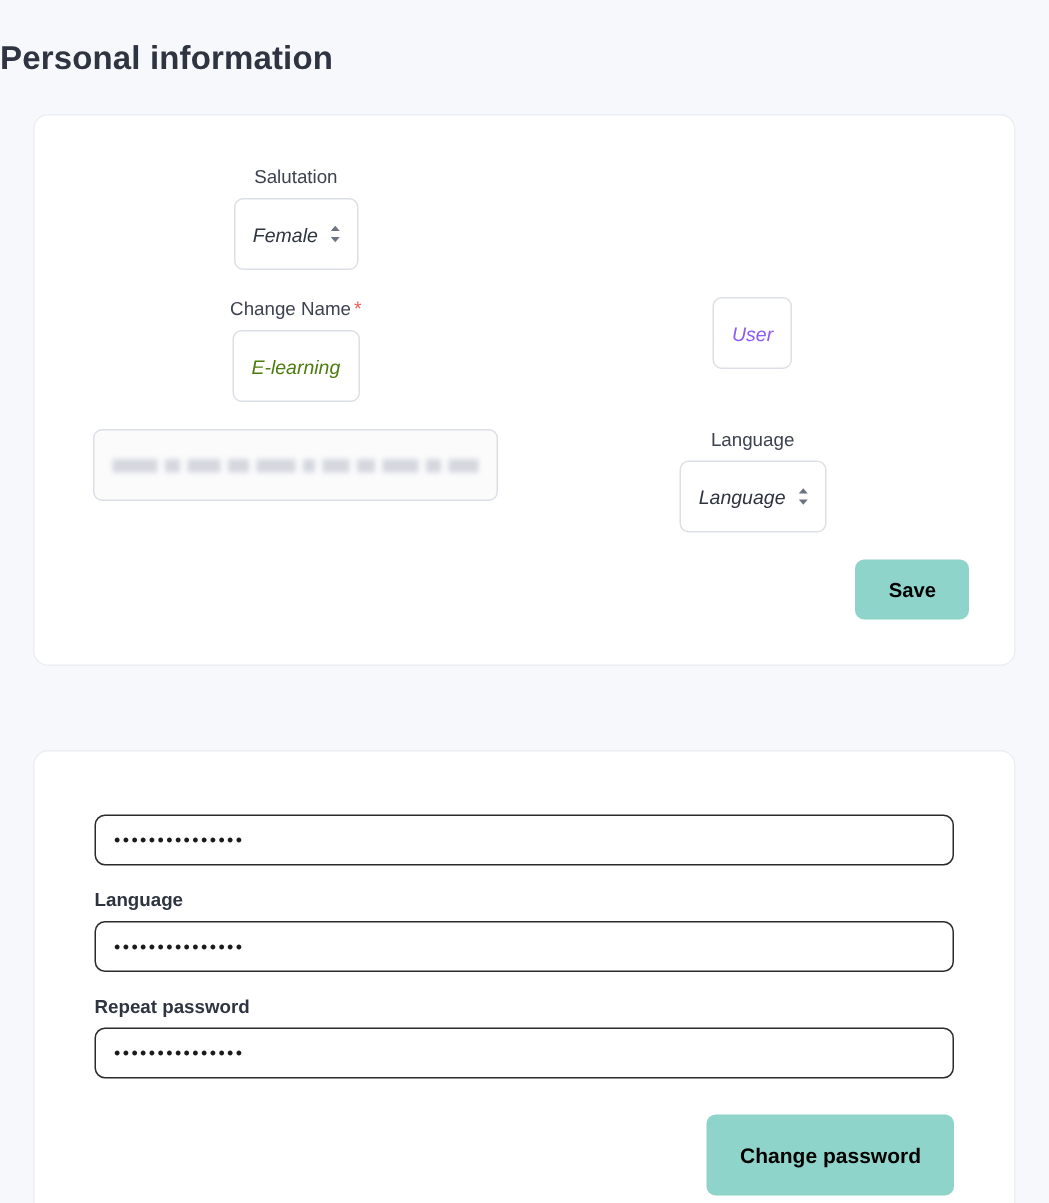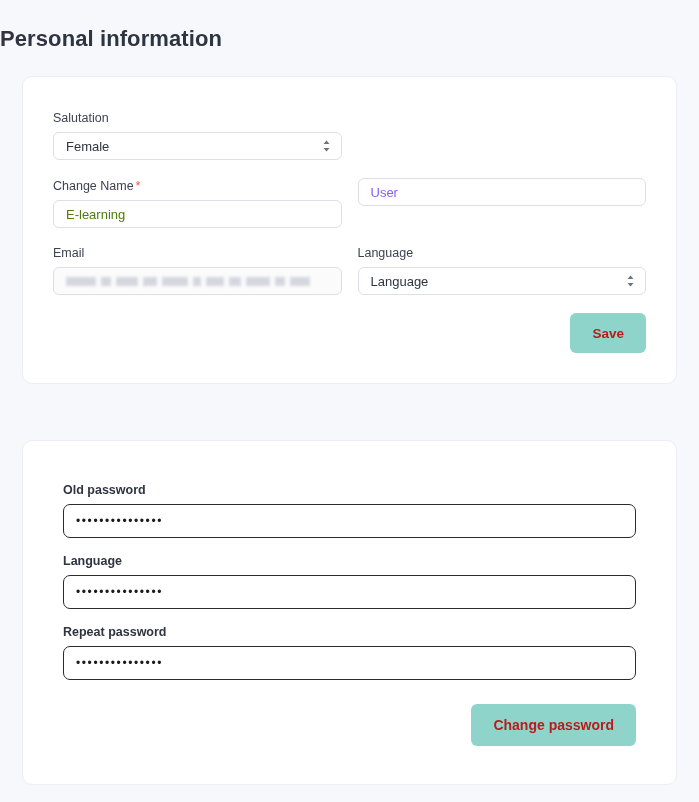--- a/index.html
+++ b/index.html
@@ -50,48 +50,50 @@
     display: flex;
     gap: 16px;
     margin-bottom: 18px;
   }
 
   .field {
     display: flex;
     flex-direction: column;
     flex: 1 1 0;
     min-width: 0;
+    align-items: center;
   }
 
   .field.half { max-width: 292px; }
 
   .label {
     font-size: 12.5px;
     color: #3c4250;
     margin-bottom: 7px;
     font-weight: normal;
   }
 
   .label .req {
     color: #ef5b5b;
     font-size: 13px;
     margin-left: 2px;
   }
 
   .input {
-    height: 28px;
+    height: 48px;
     border: 1px solid #dcdfe6;
     border-radius: 6px;
     background: #ffffff;
     display: flex;
     align-items: center;
     padding: 0 12px;
     font-size: 13px;
     color: #2e3440;
     position: relative;
+    font-style: italic;
   }
 
   .input.select {
     padding-right: 26px;
     justify-content: flex-start;
   }
 
   .select-arrows {
     position: absolute;
     right: 10px;
@@ -123,37 +125,37 @@
 
   .actions {
     display: flex;
     justify-content: flex-end;
     margin-top: 16px;
   }
 
   .btn {
     border: none;
     border-radius: 6px;
-    color: #b91c1c;
+    color: #000000;
     font-size: 13.5px;
     font-weight: bold;
     cursor: pointer;
     font-family: "Liberation Sans", sans-serif;
   }
 
   .btn-save {
     background: #8ed4ca;
     padding: 0 22px;
     height: 40px;
   }
 
   .btn-change {
     background: #8ed4ca;
     padding: 0 22px;
-    height: 42px;
+    height: 54px;
     font-size: 14px;
   }
 
   .pw-field { margin-bottom: 16px; }
 
   .pw-label {
     font-size: 12.5px;
     color: #2e3440;
     font-weight: bold;
     margin-bottom: 7px;
@@ -216,21 +218,20 @@
       </div>
       <div class="field half">
         <div class="input">
           <span class="placeholder-text" style="color:#8b5cf6">User</span>
         </div>
       </div>
     </div>
 
     <div class="row">
       <div class="field half">
-        <span class="label">Email</span>
         <div class="input redacted">
           <span class="redact-blocks">
             <i style="width:30px"></i>
               <i style="width:10px"></i>
               <i style="width:22px"></i>
               <i style="width:14px"></i>
               <i style="width:26px"></i>
               <i style="width:8px"></i>
               <i style="width:18px"></i>
               <i style="width:12px"></i>
@@ -255,21 +256,20 @@
     </div>
 
     <div class="actions">
       <button class="btn btn-save">Save</button>
     </div>
   </div>
 
   <div class="card card-password">
 
     <div class="pw-field">
-      <span class="pw-label">Old password</span>
       <div class="pw-input">
         <span>•••••••••••••••</span>
       </div>
     </div>
 
     <div class="pw-field">
       <span class="pw-label">Language</span>
       <div class="pw-input">
         <span>•••••••••••••••</span>
       </div>

